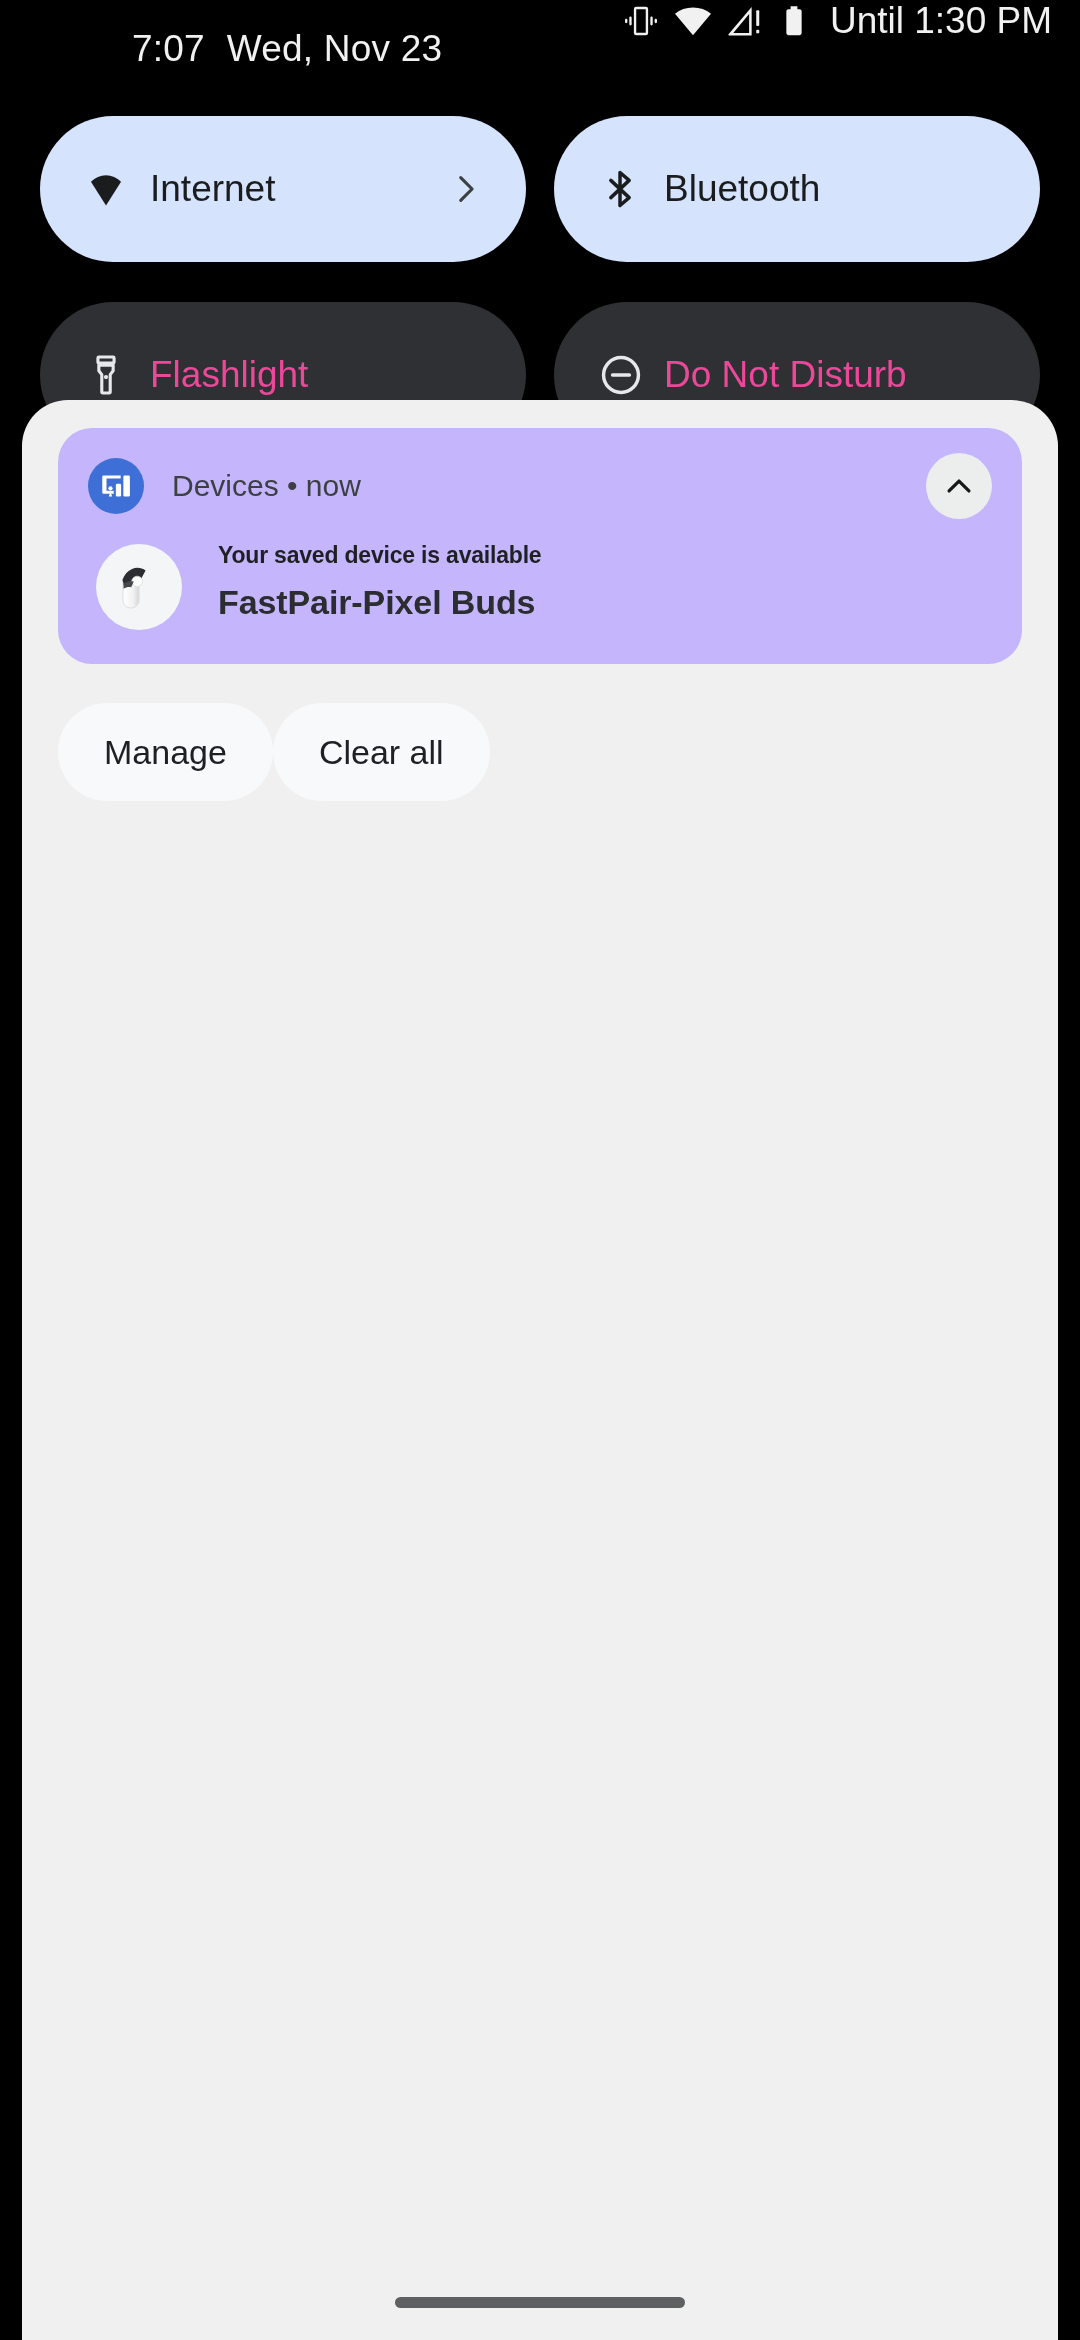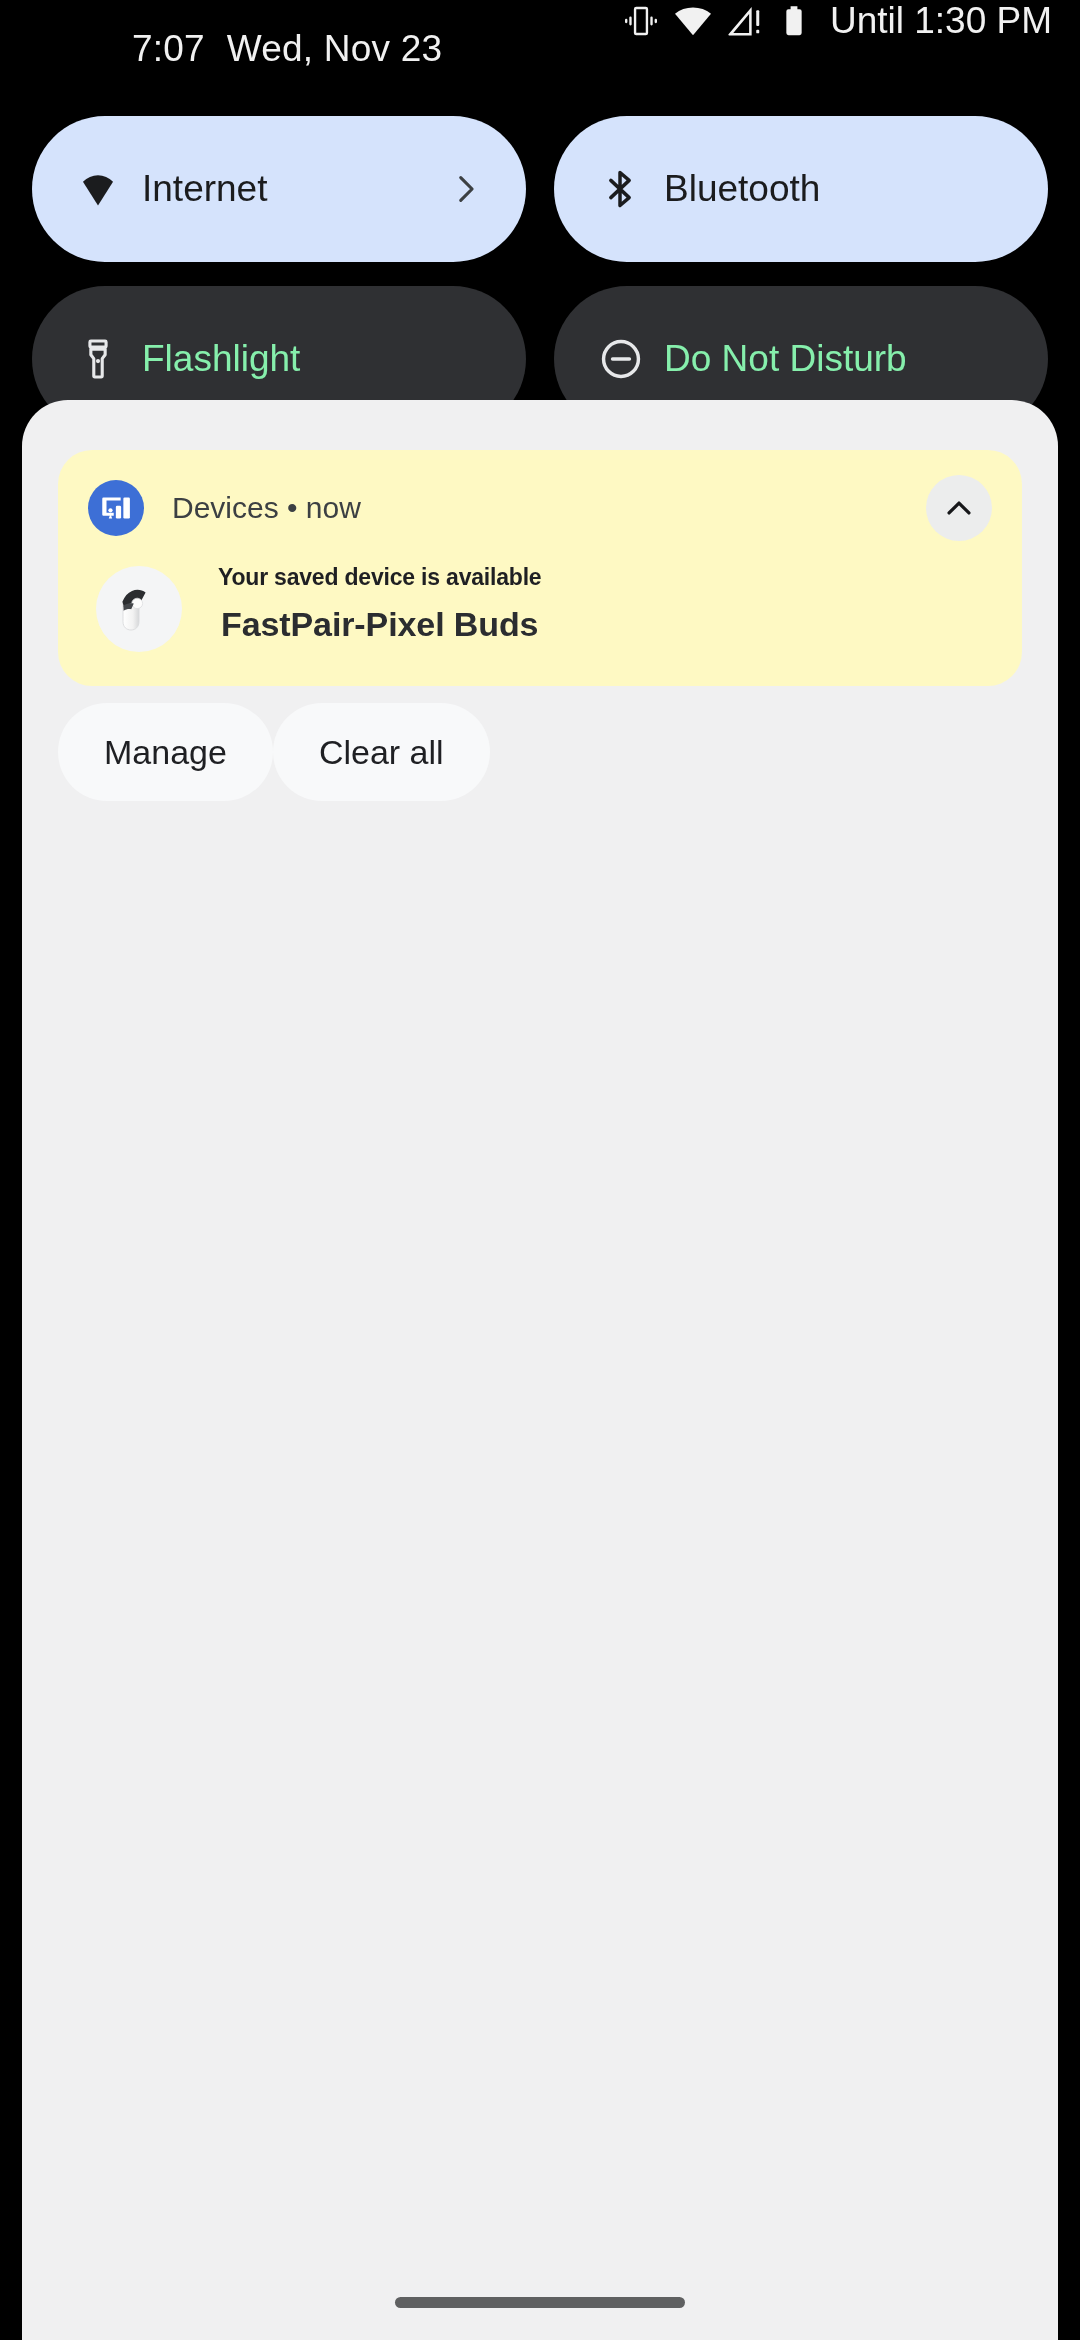--- a/index.html
+++ b/index.html
@@ -19,46 +19,45 @@
   }
   .sb-left{ display:flex; align-items:baseline; gap:22px; margin-left:132px; }
   .sb-clock{ font-size:37px; letter-spacing:.2px; }
   .sb-date{ font-size:37px; letter-spacing:.2px;margin-top:28px; }
   .sb-right{ margin-left:auto; margin-right:28px; display:flex; align-items:center; gap:13px; }
   .sb-right .sb-text{ font-size:37px; margin-left:6px; }
   .ico{ display:block; }
 
   
   .qs{ position:absolute; left:0; top:116px; width:1080px; }
-  .qs-row{ display:flex; gap:28px; padding:0 32px; margin-bottom:24px; }
+  .qs-row{ display:flex; gap:28px; padding:0 40px; margin-bottom:24px; }
   .tile{
     flex:1; height:146px; border-radius:74px;
     display:flex; align-items:center; padding:0 44px;
     cursor:pointer; user-select:none;
   }
   .tile.on{ background:#d5e3fc; color:#1b1c1e; }
-  .tile.off{ background:#2f3033; color:#86efac; }
+  .tile.off{ background:#2f3033; color:#ec4899;margin-top:16px; }
   .tile .t-icon{ width:52px; display:flex; align-items:center; justify-content:flex-start; flex:none; }
   .tile .t-label{ font-size:37px; margin-left:14px; white-space:nowrap; }
   .tile .t-chev{ margin-left:auto; display:flex; align-items:center; }
 
   
   .shade{
     position:absolute; left:22px; top:400px;
     width:1036px; height:1940px;
     background:#f0f0f1;
     border-top-left-radius:46px; border-top-right-radius:46px;
   }
 
   .notif-card{
-    position:absolute; left:36px; top:50px;
+    position:absolute; left:36px; top:28px;
     width:964px; border-radius:34px;
-    background:#fef9c3;
+    background:#c4b5fd;
     padding:26px 30px 34px 30px;
-    text-align:center;
   }
   .notif-head{ display:flex; align-items:center; height:64px; }
   .app-badge{
     width:56px; height:56px; border-radius:50%;
     background:#3d6fd6; flex:none;
     display:flex; align-items:center; justify-content:center;
   }
   .notif-headtext{
     margin-left:28px; font-size:30px; color:#3c4043; white-space:nowrap;
   }

